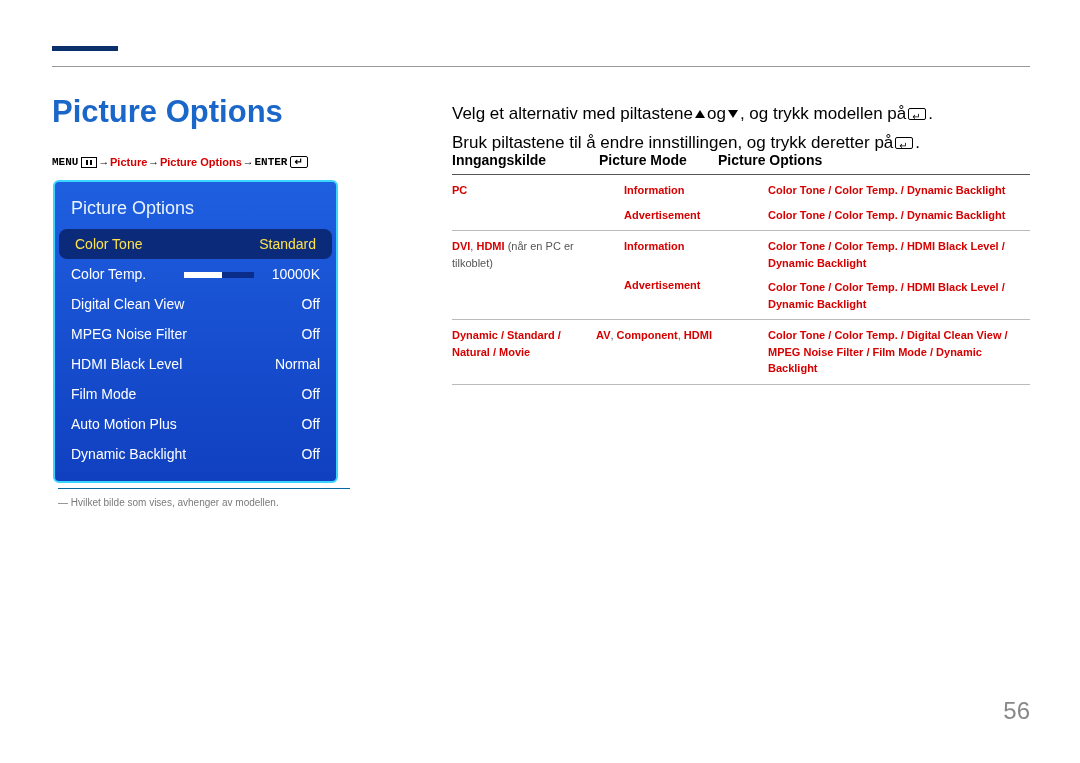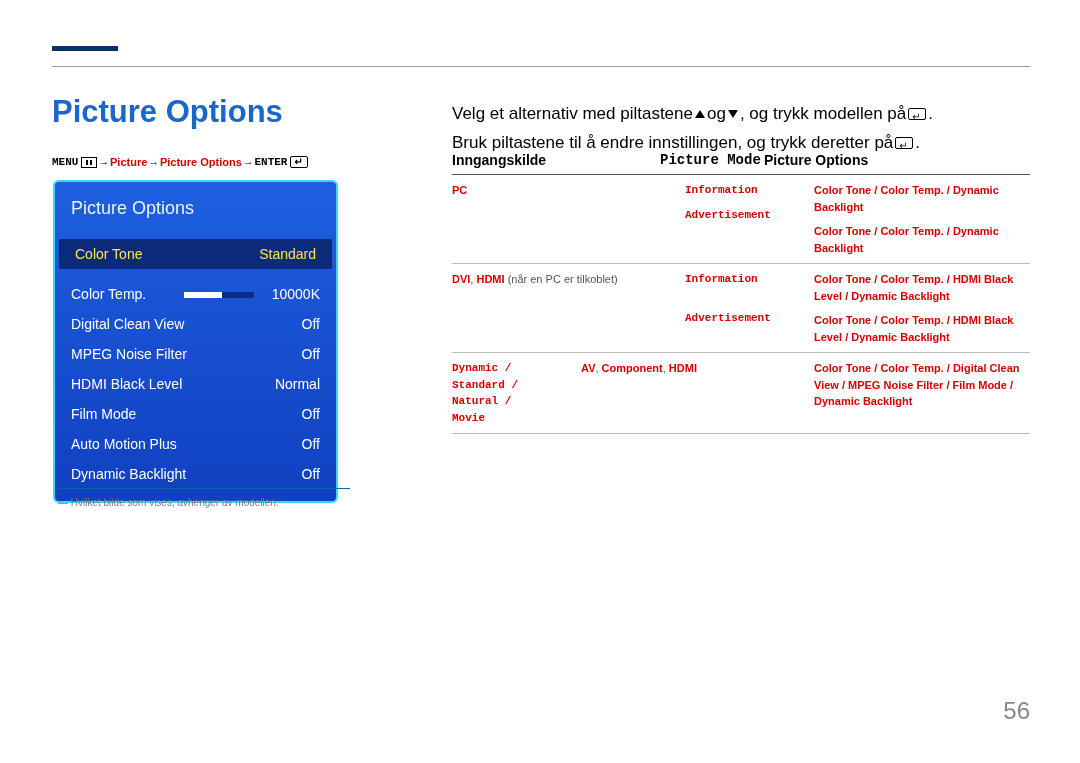--- a/index.html
+++ b/index.html
@@ -89,22 +89,22 @@
   .osd-row {
     display: flex;
     justify-content: space-between;
     align-items: center;
     padding: 6px 16px;
     height: 30px;
   }
   .osd-row.selected {
     background: #0b2a7a;
     color: #ffe34a;
-    margin: 10px 4px;
-    border-radius: 2px;
+    margin: 0 4px;
+    border-radius: 8px;
     text-align: right;
   }
   .osd-row .label { }
   .osd-row .value { }
   .slider {
     width: 70px; height: 6px;
     background: #0a2d8a;
     position: relative;
     display: inline-block;
     vertical-align: middle;
@@ -150,22 +150,22 @@
     right: 50px;
     font-size: 11px;
   }
   .thead {
     display: flex;
     border-bottom: 1px solid #555;
     font-weight: bold;
     font-size: 14px;
     padding-bottom: 6px;
   }
-  .c1 { width: 208px; }
-  .c2 { width: 104px; font-family: Liberation Mono, monospace; }
+  .c1 { width: 147px; }
+  .c2 { width: 119px; }
   .c3 { flex: 1; }
   .tbody .trow {
     display: flex;
     border-bottom: 1px solid #bbb;
     padding: 7px 0;
     line-height: 1.5;
     gap: 25px;
   }
   .tbody .trow:last-child { border-bottom: 1px solid #bbb; }
   .tbody .cell { padding-right: 10px; }

